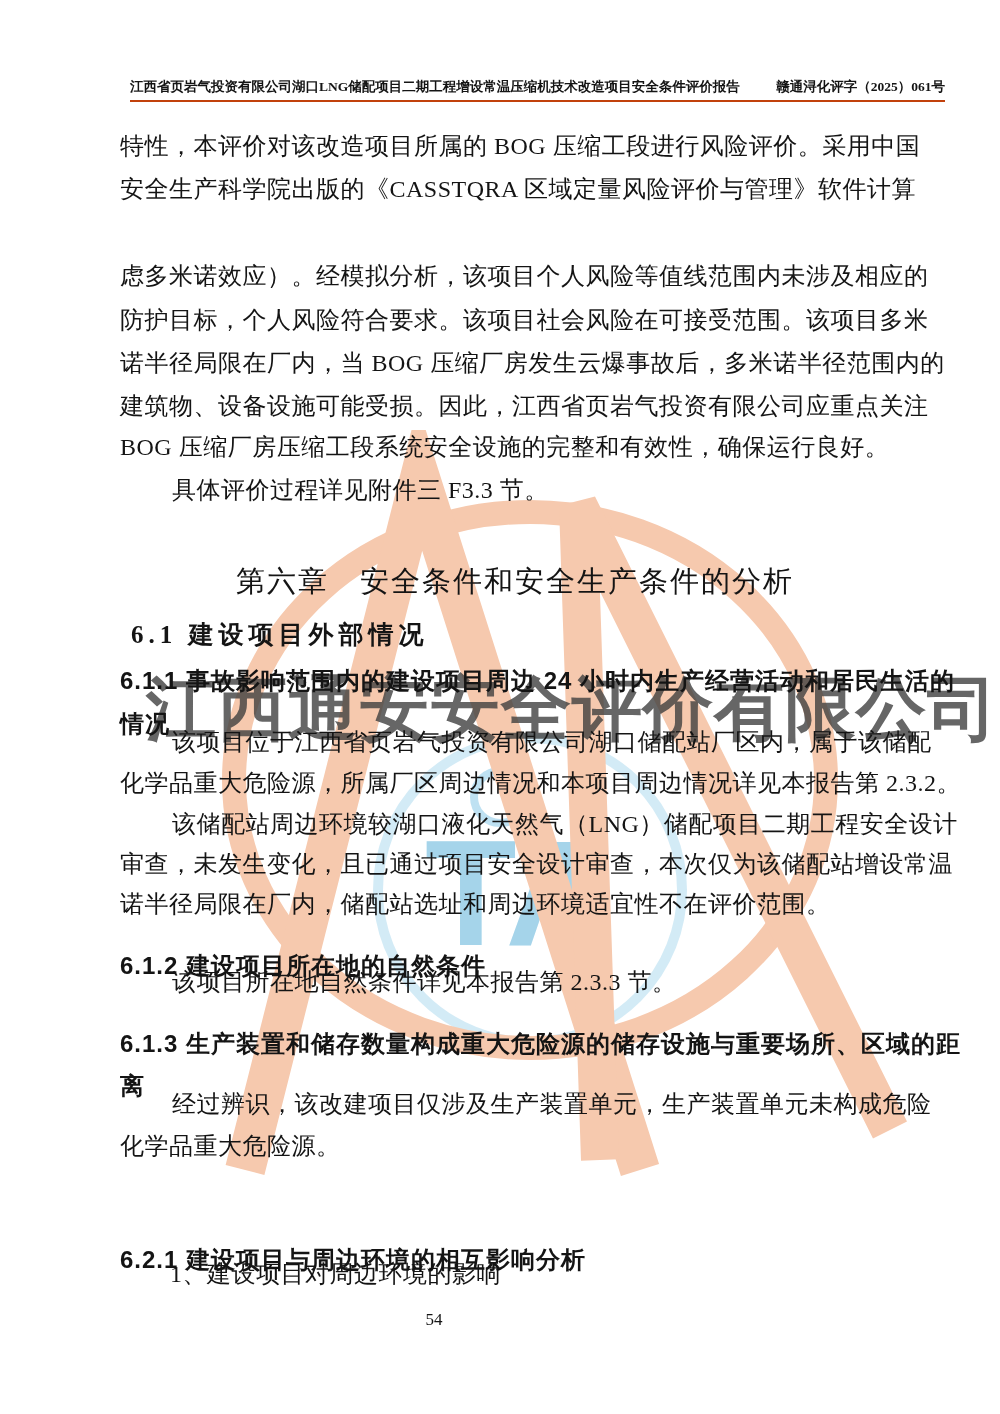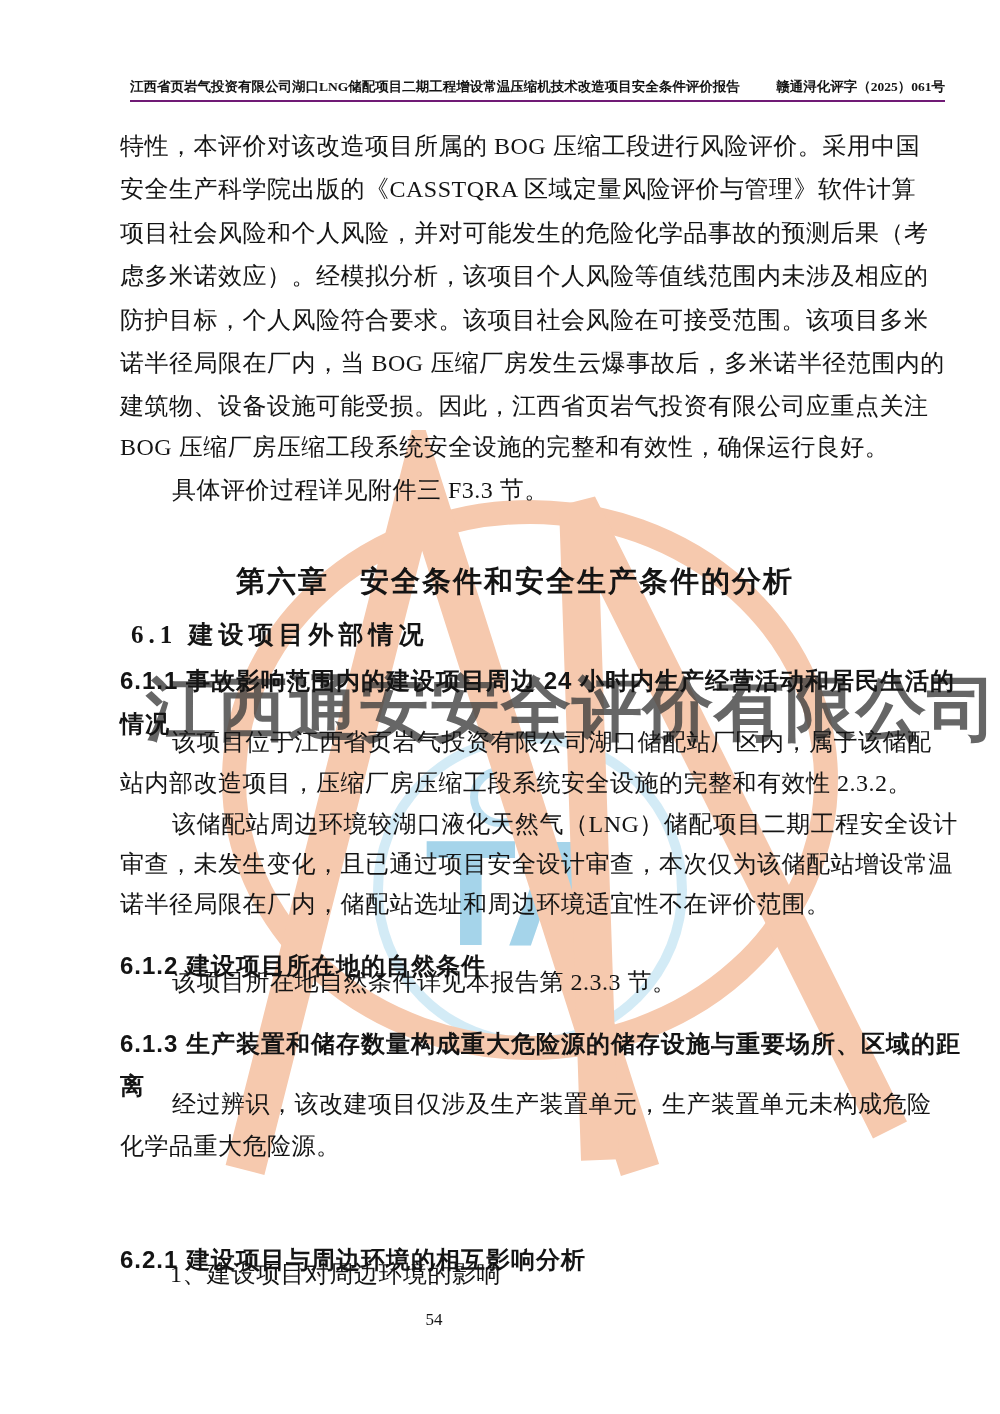--- a/index.html
+++ b/index.html
@@ -6,21 +6,21 @@
   .page {
     position:relative; width:1000px; height:1414px; margin:0 auto;
     background:#ffffff; overflow:hidden;
     font-family:"Liberation Serif","DejaVu Serif",serif; color:#141414;
   }
   
   .header {
     position:absolute; left:130px; top:78px; width:815px;
     display:flex; justify-content:space-between; align-items:flex-end;
     font-weight:bold; font-size:13.5px; line-height:1.4;
-    border-bottom:2px solid #701a75; padding-bottom:3px; white-space:nowrap;
+    border-bottom:2px solid #c2410c; padding-bottom:3px; white-space:nowrap;
   }
   
   .logo-wm { position:absolute; left:170px; top:430px; width:760px; height:760px; z-index:0; }
   .logo-ta-text {
     font-family:"Liberation Sans","DejaVu Sans",sans-serif; font-weight:bold;
   }
   .text-wm {
     position:absolute; left:146px; top:663px; z-index:0;
     font-family:"Liberation Sans","DejaVu Sans",sans-serif; font-weight:bold;
     font-size:70px; letter-spacing:1px; color:#404040; opacity:0.8; white-space:nowrap;
@@ -32,21 +32,21 @@
   .indent { padding-left:52px; }
   .indent-sm { padding-left:50px;text-align:center; }
   .hei {
     font-family:"Liberation Sans","DejaVu Sans",sans-serif;
     font-weight:bold; font-size:24px; letter-spacing:1px;
   }
   .kai { font-weight:bold; font-size:25px; letter-spacing:5px;margin-left:11px; }
   .chapter {
     left:120px; width:790px; text-align:center;
     font-family:"Liberation Sans","DejaVu Sans",sans-serif;
-    font-weight:bold; font-size:29px; letter-spacing:2px;
+    font-weight:normal; font-size:29px; letter-spacing:2px;
   }
   .page-number { left:0; width:868px; text-align:center; font-size:17px; }
 </style>
 </head>
 <body>
 
 <div class="page">
 
   <svg class="logo-wm" viewBox="0 0 760 760" xmlns="http://www.w3.org/2000/svg" aria-hidden="true">
 
@@ -63,37 +63,36 @@
 
   <div class="header">
     <span>江西省页岩气投资有限公司湖口LNG储配项目二期工程增设常温压缩机技术改造项目安全条件评价报告</span>
     <span>赣通浔化评字（2025）061号</span>
   </div>
 
   <main class="content">
 
     <div class="abs body-line" style="top:130px">特性，本评价对该改造项目所属的 BOG 压缩工段进行风险评价。采用中国</div>
     <div class="abs body-line" style="top:173px">安全生产科学院出版的《CASSTQRA 区域定量风险评价与管理》软件计算</div>
-    <div class="abs body-line" style="top:217px">项目社会风险和个人风险，并对可能发生的危险化学品事故的预测后果（考</div>
     <div class="abs body-line" style="top:260px">虑多米诺效应）。经模拟分析，该项目个人风险等值线范围内未涉及相应的</div>
     <div class="abs body-line" style="top:304px">防护目标，个人风险符合要求。该项目社会风险在可接受范围。该项目多米</div>
     <div class="abs body-line" style="top:347px">诺半径局限在厂内，当 BOG 压缩厂房发生云爆事故后，多米诺半径范围内的</div>
     <div class="abs body-line" style="top:390px">建筑物、设备设施可能受损。因此，江西省页岩气投资有限公司应重点关注</div>
     <div class="abs body-line" style="top:431px">BOG 压缩厂房压缩工段系统安全设施的完整和有效性，确保运行良好。</div>
     <div class="abs body-line indent" style="top:474px">具体评价过程详见附件三 F3.3 节。</div>
 
     <h1 class="abs chapter" style="top:543px">第六章　安全条件和安全生产条件的分析</h1>
 
     <h2 class="abs kai" style="top:597px; left:120px">6.1 建设项目外部情况</h2>
 
     <h3 class="abs hei" style="top:641px; left:120px">6.1.1 事故影响范围内的建设项目周边 24 小时内生产经营活动和居民生活的</h3>
     <h3 class="abs hei" style="top:684px; left:120px">情况</h3>
 
     <div class="abs body-line indent" style="top:726px">该项目位于江西省页岩气投资有限公司湖口储配站厂区内，属于该储配</div>
-    <div class="abs body-line" style="top:767px">站内部改造项目，压缩厂房压缩工段系统安全设施的完整和有效性 2.3.2。</div>
+    <div class="abs body-line" style="top:767px">化学品重大危险源，所属厂区周边情况和本项目周边情况详见本报告第 2.3.2。</div>
 
     <div class="abs body-line indent" style="top:808px">该储配站周边环境较湖口液化天然气（LNG）储配项目二期工程安全设计</div>
     <div class="abs body-line" style="top:848px">审查，未发生变化，且已通过项目安全设计审查，本次仅为该储配站增设常温</div>
     <div class="abs body-line" style="top:888px">诺半径局限在厂内，储配站选址和周边环境适宜性不在评价范围。</div>
 
     <h3 class="abs hei" style="top:926px; left:120px">6.1.2 建设项目所在地的自然条件</h3>
     <div class="abs body-line indent" style="top:966px">该项目所在地自然条件详见本报告第 2.3.3 节。</div>
 
     <h3 class="abs hei" style="top:1004px; left:120px">6.1.3 生产装置和储存数量构成重大危险源的储存设施与重要场所、区域的距</h3>
     <h3 class="abs hei" style="top:1046px; left:120px">离</h3>

